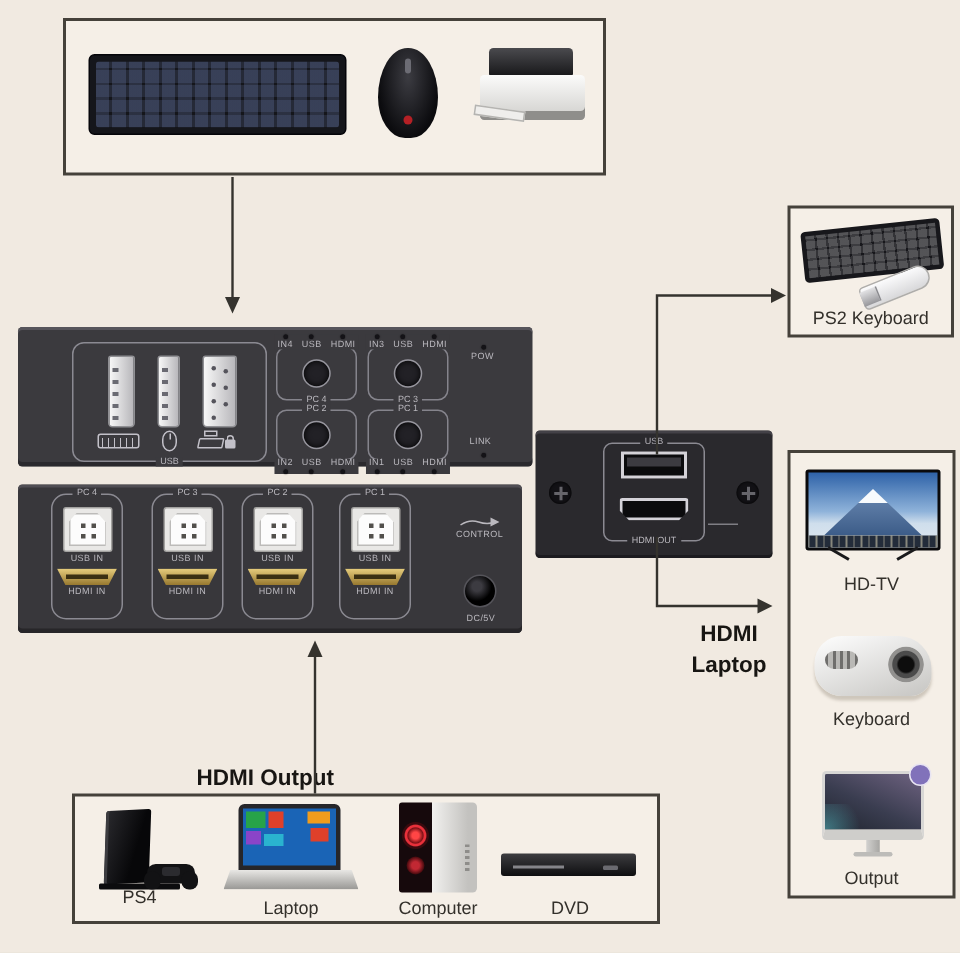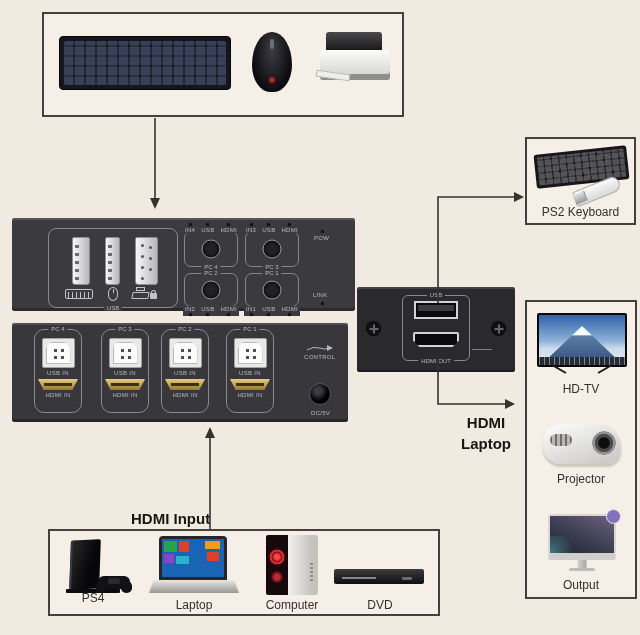--- a/index.html
+++ b/index.html
@@ -339,21 +339,21 @@
         </div>
     </div>
     <div class="tvleg" style="left:24px;top:66px;transform:rotate(30deg)"></div>
     <div class="tvleg" style="left:70px;top:66px;transform:rotate(-30deg)"></div>
     <div class="devlabel" style="top:80px">HD-TV</div>
 
     <div class="projector" style="left:16px;top:122px;width:78px;height:40px">
       <div class="lens"></div>
         <div class="vent"></div>
     </div>
-    <div class="devlabel" style="top:170px">Projector</div>
+    <div class="devlabel" style="top:170px">Keyboard</div>
 
     <div class="imon" style="left:21px;top:212px;width:68px;height:60px">
       <div class="scr" style="width:68px;height:46px">
           <div class="glow"></div>
         </div>
       <div class="badge"></div>
       <div class="neck" style="top:46px"></div>
       <div class="foot" style="top:54px"></div>
     </div>
     <div class="devlabel" style="top:276px">Output</div>
@@ -386,21 +386,21 @@
         <div class="base" style="left:0;top:44px;width:90px;height:13px"></div>
       </div>
       <div class="devlabel" style="bottom:2px">Laptop</div>
     </div>
     <div style="position:absolute;left:272px;top:0;width:116px;height:83px">
       <div class="dvd" style="left:12px;top:38px;width:90px;height:15px"></div>
       <div class="devlabel" style="bottom:2px">DVD</div>
     </div>
   </div>
 
-  <div class="bigbold" style="left:131px;top:510px">HDMI Input</div>
+  <div class="bigbold" style="left:131px;top:510px">HDMI Output</div>
   <div class="bigbold" style="left:452px;top:412px;width:68px;text-align:center;line-height:21px">
     <span style="display:block">HDMI</span>
     <span style="display:block">Laptop</span>
   </div>
 
   <svg class="wires" width="640" height="635" viewBox="0 0 640 635">
     <path d="M155 118 L155 198"></path>
     <polygon points="150,198 160,198 155,209"></polygon>
     <path d="M438 303 L438 197 L515 197"></path>
     <polygon points="514,192 514,202 524,197"></polygon>

